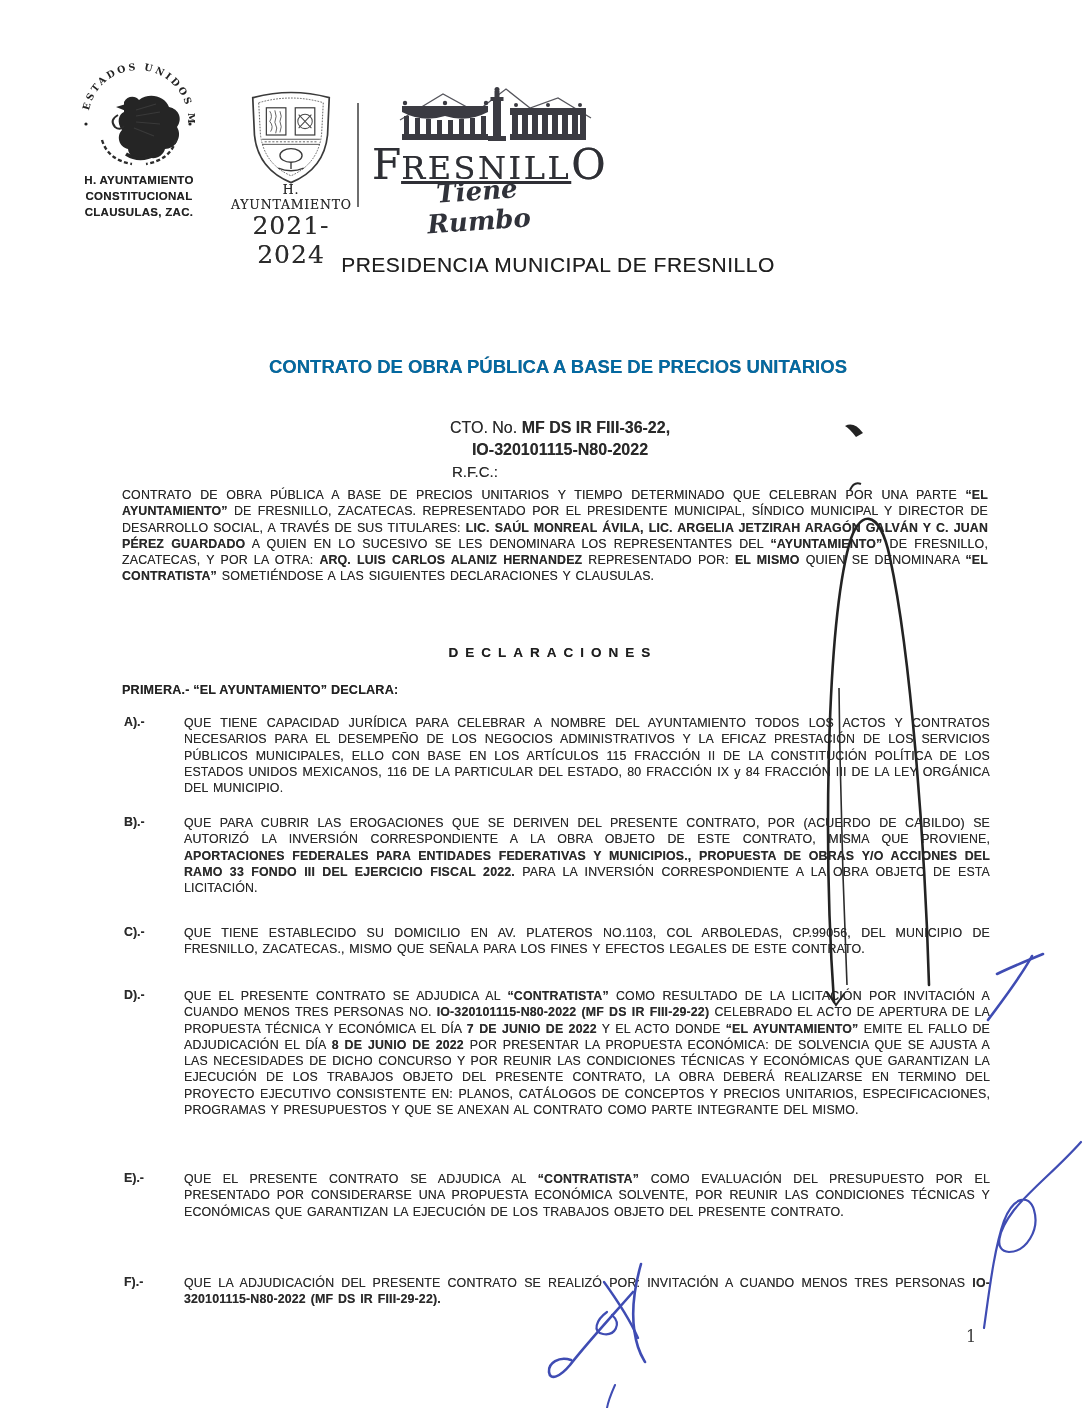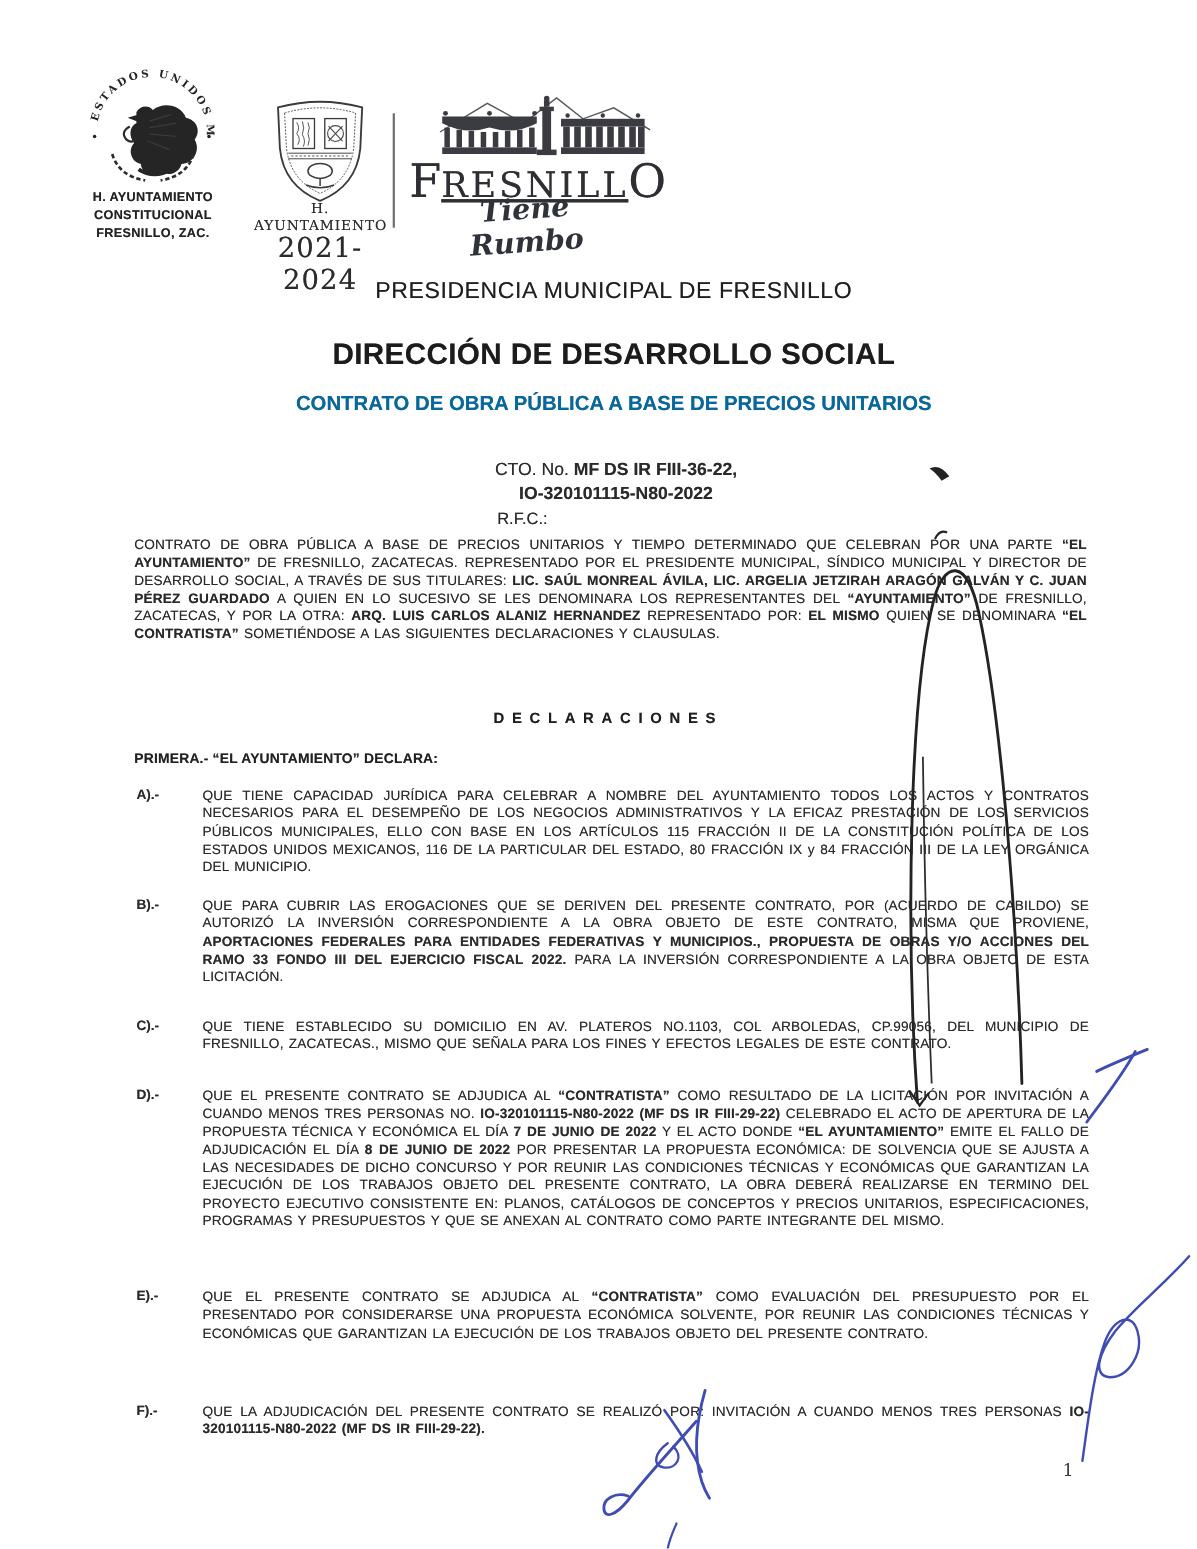--- a/index.html
+++ b/index.html
@@ -71,21 +71,21 @@
       <path d="M42,57 q-9,5 -3,12 q5,4 9,-1" fill="none" stroke="#2a2a2a" stroke-width="2"></path>
       <path d="M60,52 l20,-6 M60,58 l24,-4 M60,64 l24,2 M58,70 l20,8" stroke="#3a3a3a" stroke-width="1.2"></path>
       <path d="M50,96 q14,9 30,0" fill="none" stroke="#252525" stroke-width="3.5"></path>
       <path d="M26,82 q6,20 30,24" fill="none" stroke="#2c2c2c" stroke-width="2.4" stroke-dasharray="4 2.5"></path>
       <path d="M100,82 q-6,20 -30,24" fill="none" stroke="#2c2c2c" stroke-width="2.4" stroke-dasharray="4 2.5"></path>
     </svg>
   </div>
   <div class="seal-caption txt">
     <div>H. AYUNTAMIENTO</div>
     <div>CONSTITUCIONAL</div>
-    <div>FRESNILLO, ZAC.</div>
+    <div>CLAUSULAS, ZAC.</div>
   </div>
 
   <div class="crest">
     <svg viewBox="0 0 110 120" width="110" height="102">
       <path d="M10,16 Q55,4 100,16 L98,60 Q94,100 55,116 Q16,100 12,60 Z" fill="none" stroke="#3a3a3a" stroke-width="2"></path>
       <path d="M17,22 Q55,11 93,22 L91,59 Q87,94 55,108 Q23,94 19,59 Z" fill="none" stroke="#4a4a4a" stroke-width="1" stroke-dasharray="2 1.5"></path>
       <rect x="26" y="28" width="23" height="32" fill="none" stroke="#3a3a3a" stroke-width="1.4"></rect>
       <path d="M30,32 q4,6 0,12 q5,6 1,12 M36,31 q3,7 0,14 q4,7 1,13 M42,32 q3,6 0,12 q3,6 0,13" stroke="#4a4a4a" stroke-width="1" fill="none"></path>
       <rect x="60" y="28" width="23" height="32" fill="none" stroke="#3a3a3a" stroke-width="1.4"></rect>
       <circle cx="71.5" cy="44" r="8.5" fill="none" stroke="#4a4a4a" stroke-width="1.2"></circle>
@@ -140,21 +140,20 @@
       <rect x="174" y="29" width="6" height="19" fill="#3b3b42"></rect>
       <rect x="182" y="29" width="6" height="19" fill="#3b3b42"></rect>
       <rect x="112" y="48" width="76" height="6" fill="#3b3b42"></rect>
     </svg>
   </div>
 
   <div class="wm txt"><span class="cap">F</span><span class="mid">RESNILL</span><span class="cap">O</span></div>
   <div class="tagline">Tiene Rumbo</div>
 
   <div class="h1 txt">PRESIDENCIA MUNICIPAL DE FRESNILLO</div>
-  <div class="h2 txt">DIRECCIÓN DE DESARROLLO SOCIAL</div>
   <div class="h3 txt">CONTRATO DE OBRA PÚBLICA A BASE DE PRECIOS UNITARIOS</div>
 
   <div class="ref1 txt"><span>CTO. No.</span> <span class="b">MF DS IR FIII-36-22,</span></div>
   <div class="ref2 txt"><span class="b">IO-320101115-N80-2022</span></div>
   <div class="ref3 txt">R.F.C.:</div>
 
   <div class="para intro txt"><span>CONTRATO DE OBRA PÚBLICA A BASE DE PRECIOS UNITARIOS Y TIEMPO DETERMINADO QUE CELEBRAN POR UNA PARTE </span><span class="b">“EL AYUNTAMIENTO”</span><span> DE FRESNILLO, ZACATECAS. REPRESENTADO POR EL PRESIDENTE MUNICIPAL, SÍNDICO MUNICIPAL Y DIRECTOR DE DESARROLLO SOCIAL, A TRAVÉS DE SUS TITULARES: </span><span class="b">LIC. SAÚL MONREAL ÁVILA, LIC. ARGELIA JETZIRAH ARAGÓN GALVÁN Y C. JUAN PÉREZ GUARDADO</span><span> A QUIEN EN LO SUCESIVO SE LES DENOMINARA LOS REPRESENTANTES DEL </span><span class="b">“AYUNTAMIENTO”</span><span> DE FRESNILLO, ZACATECAS, Y POR LA OTRA: </span><span class="b">ARQ. LUIS CARLOS ALANIZ HERNANDEZ</span><span> REPRESENTADO POR: </span><span class="b">EL MISMO</span><span> QUIEN SE DENOMINARA </span><span class="b">“EL CONTRATISTA”</span><span> SOMETIÉNDOSE A LAS SIGUIENTES DECLARACIONES Y CLAUSULAS.</span></div>
 
   <div class="decl-h txt">DECLARACIONES</div>
   <div class="primera txt">PRIMERA.- “EL AYUNTAMIENTO” DECLARA:</div>

